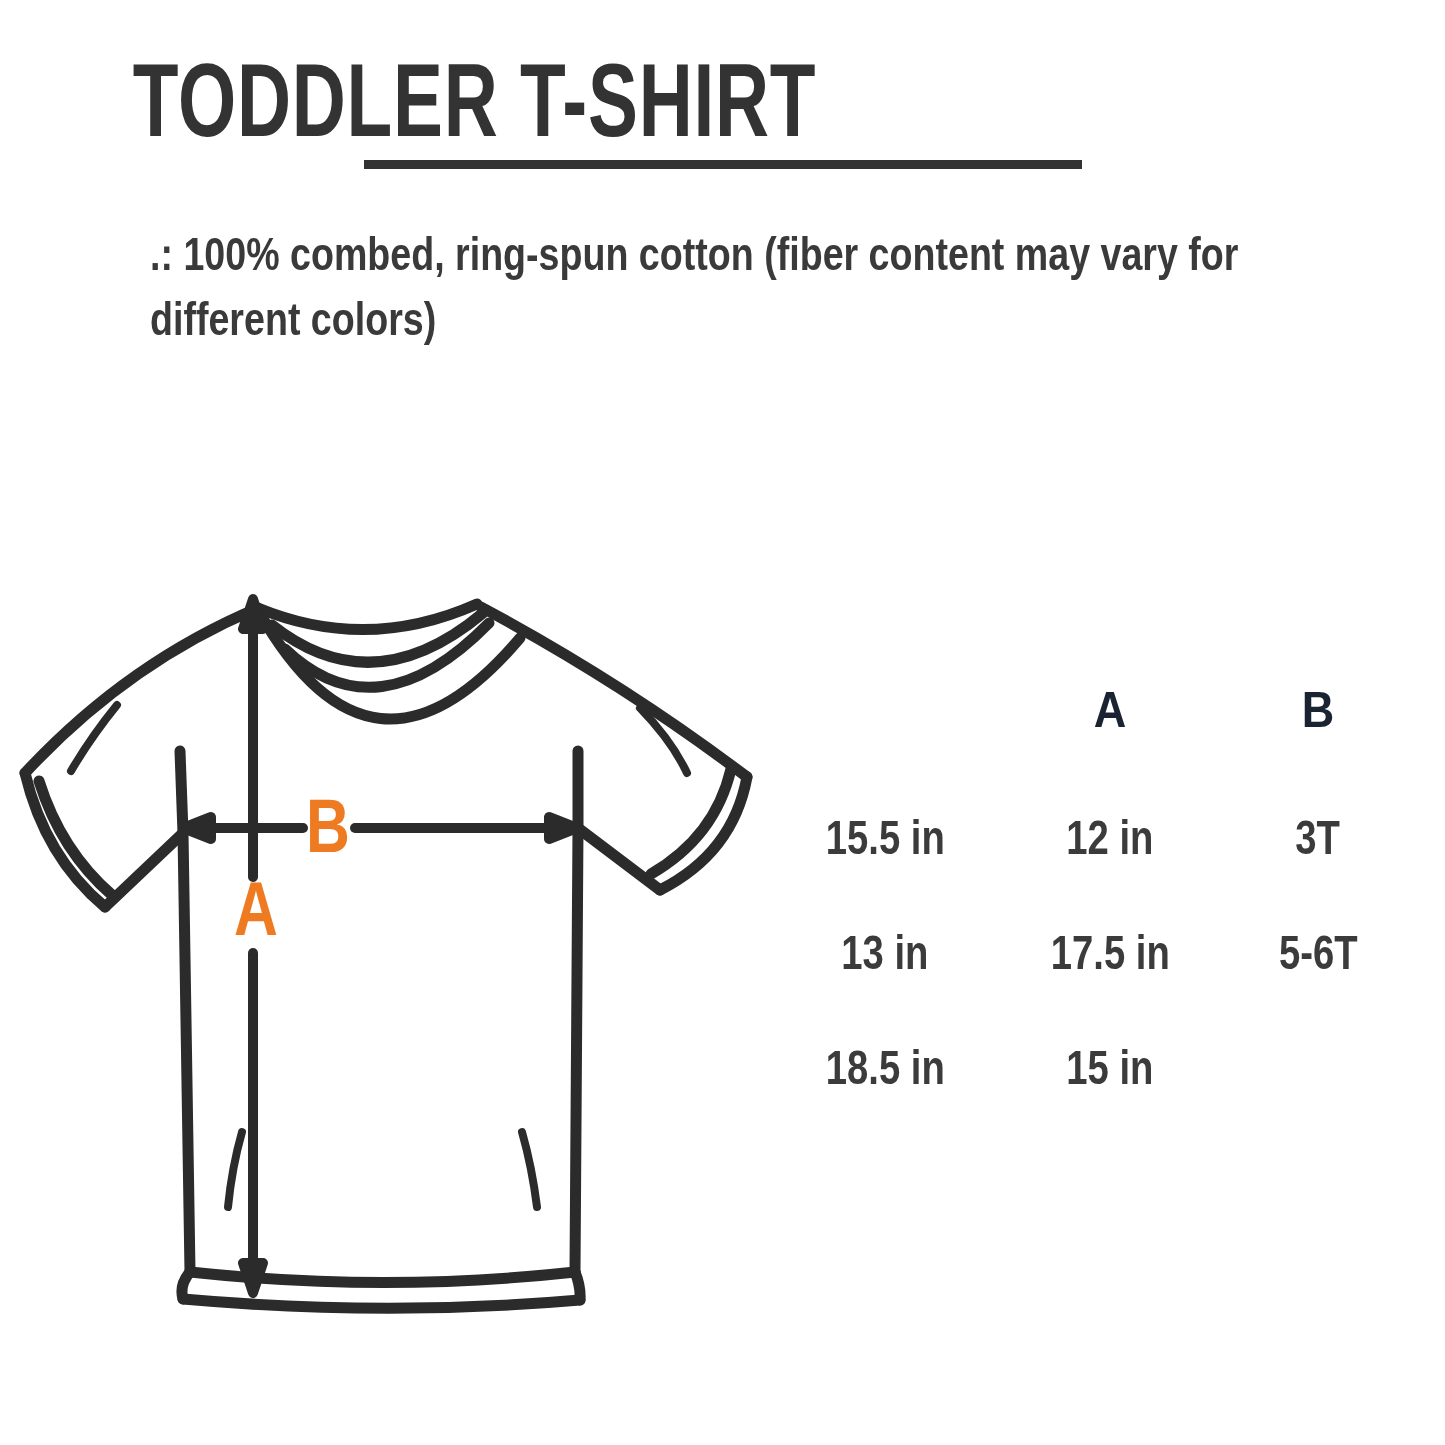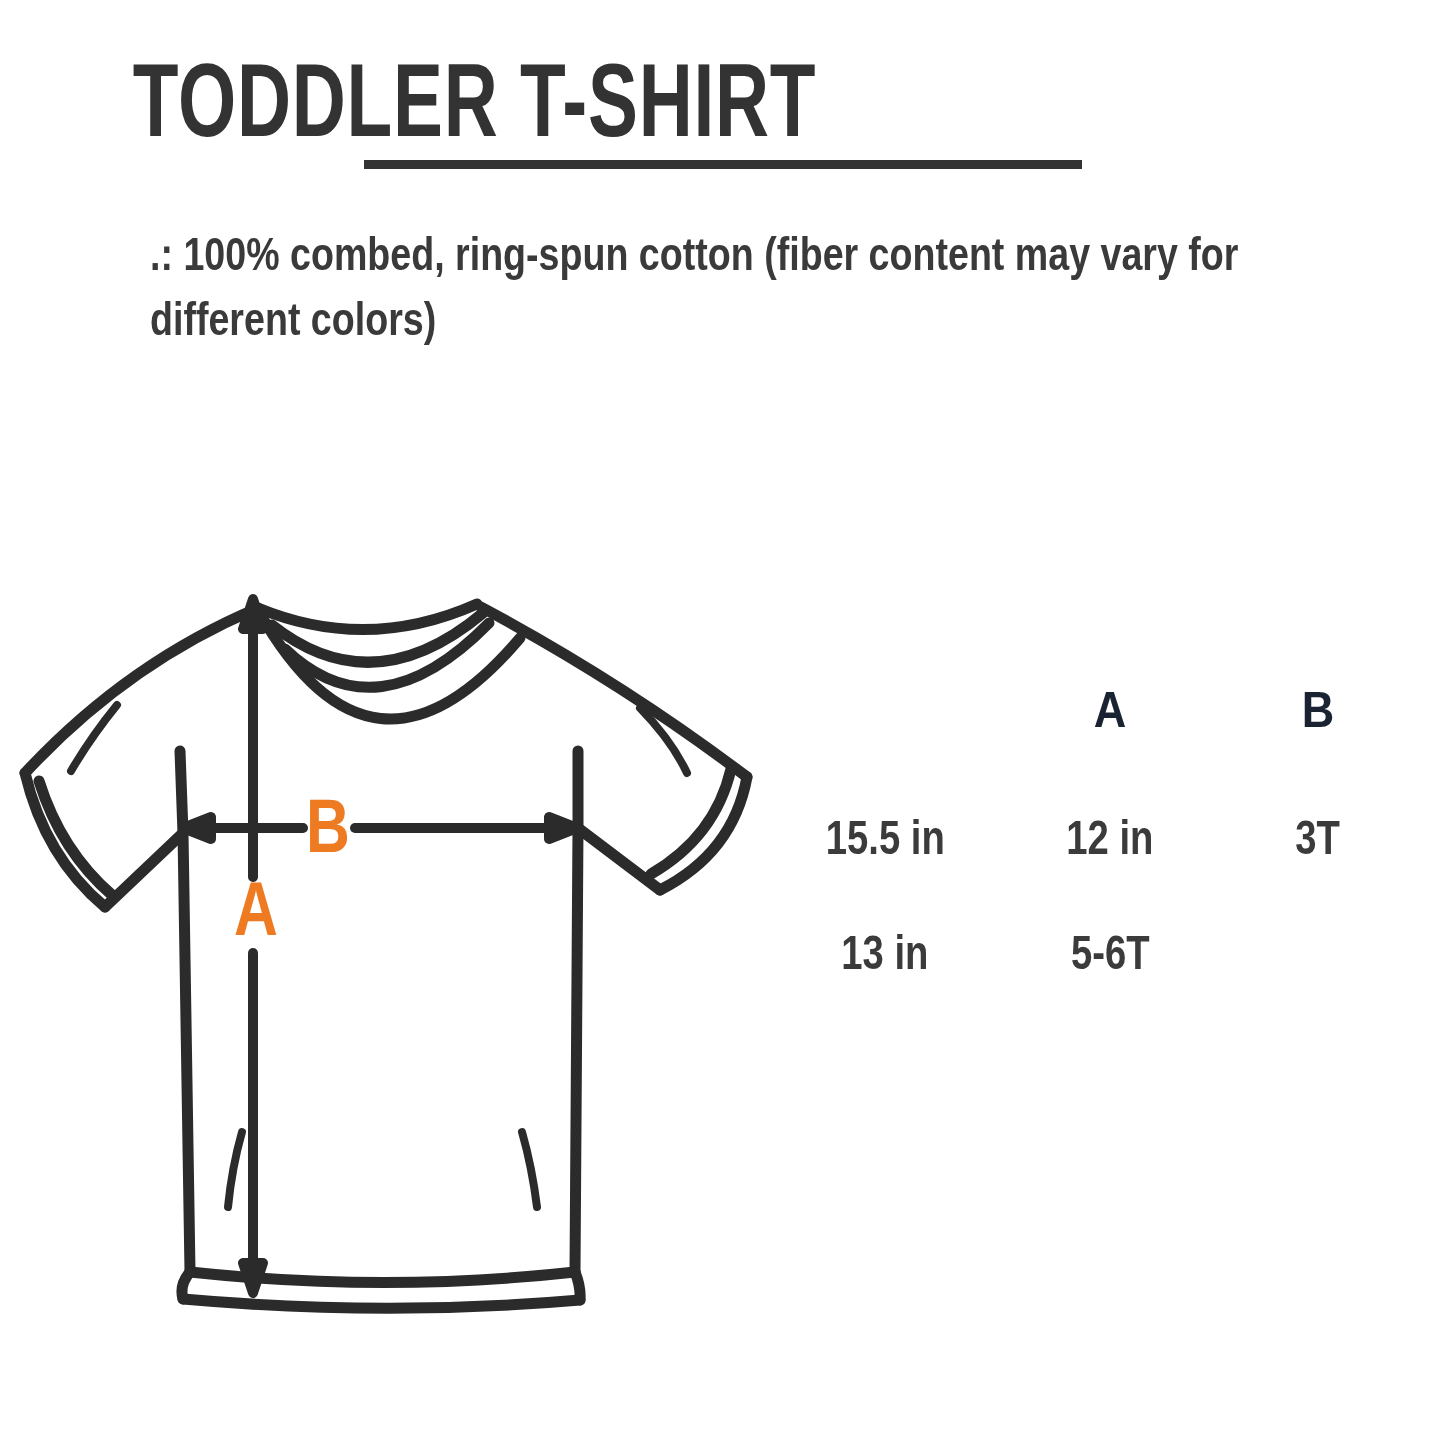--- a/index.html
+++ b/index.html
@@ -154,17 +154,26 @@
     <span class="cell-inner">12 in</span>
   </div>
 
   <div class="cell siz">
     <span class="cell-inner">3T</span>
   </div>
   <div class="cell val">
     <span class="cell-inner">13 in</span>
   </div>
 
+  <div class="cell val">
+    <span class="cell-inner">17.5 in</span>
+  </div>
 
   <div class="cell siz">
     <span class="cell-inner">5-6T</span>
   </div>
+  <div class="cell val">
+    <span class="cell-inner">18.5 in</span>
+  </div>
+  <div class="cell val">
+    <span class="cell-inner">15 in</span>
+  </div>
 </div>
 
 </body></html>

